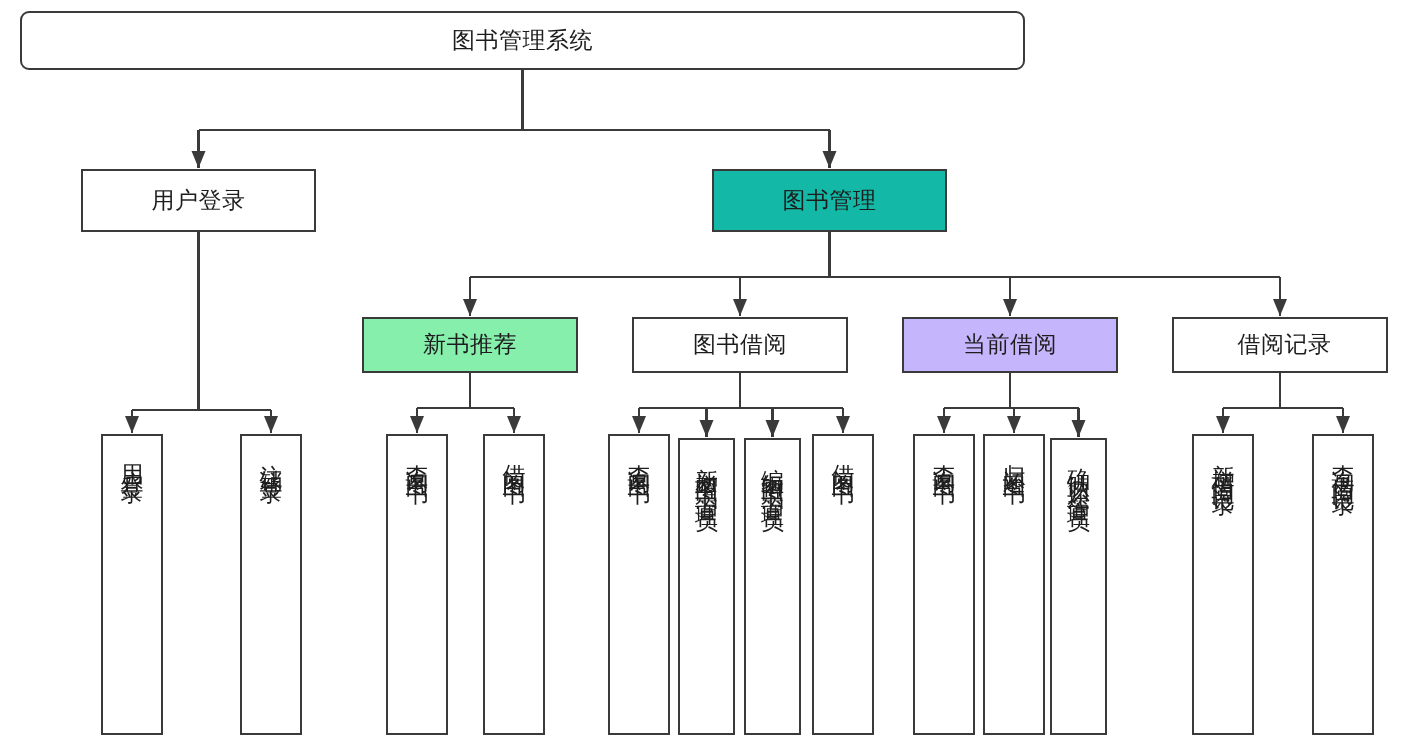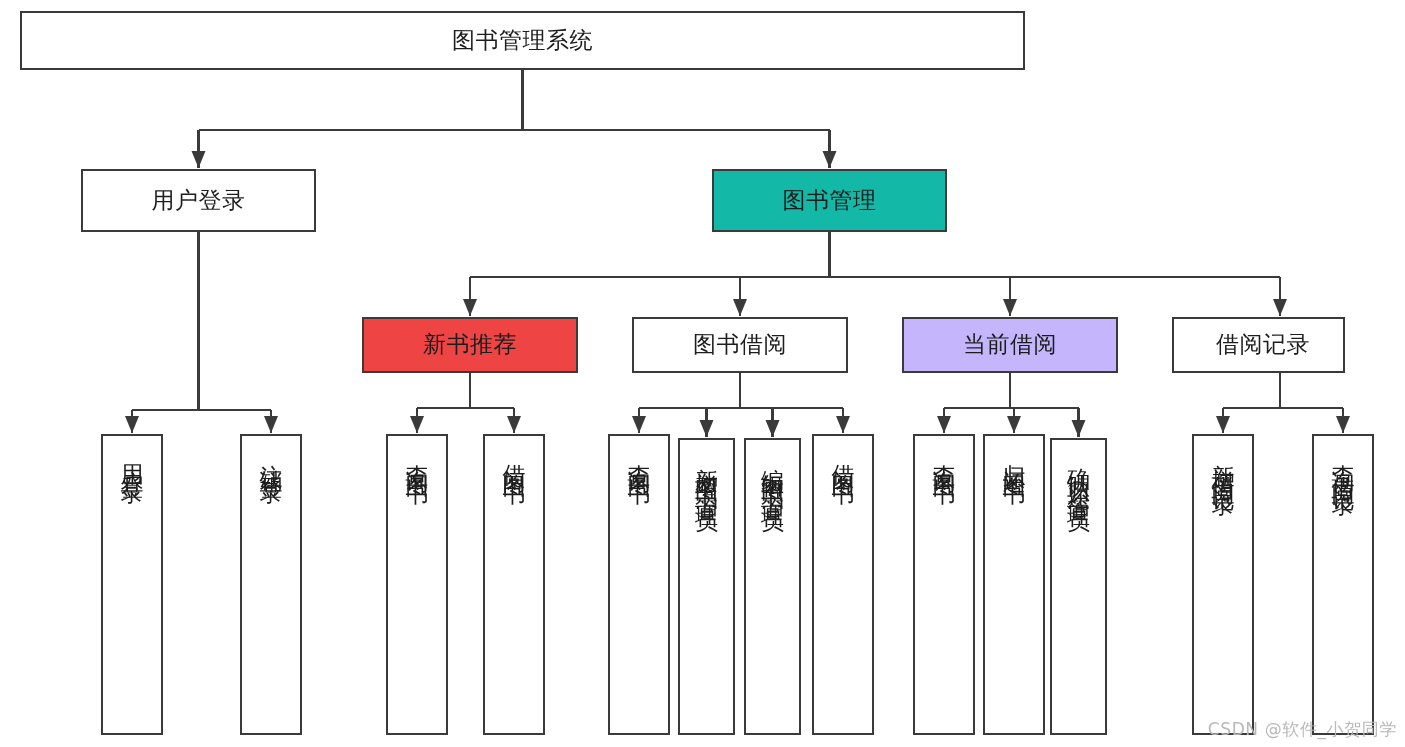--- a/index.html
+++ b/index.html
@@ -119,39 +119,39 @@
       <line x1="1078.5" y1="408" x2="1078.5" y2="437" stroke="#3a3a3a" stroke-width="2.5" shape-rendering="crispEdges"></line>
       <polygon points="1071.5,420 1085.5,420 1078.5,437" fill="#3a3a3a"></polygon>
       <line x1="1280" y1="373" x2="1280" y2="408" stroke="#3a3a3a" stroke-width="2.5" shape-rendering="crispEdges"></line>
       <line x1="1223" y1="408" x2="1343" y2="408" stroke="#3a3a3a" stroke-width="2.5" shape-rendering="crispEdges"></line>
       <line x1="1223" y1="408" x2="1223" y2="433" stroke="#3a3a3a" stroke-width="2.5" shape-rendering="crispEdges"></line>
       <polygon points="1216,416 1230,416 1223,433" fill="#3a3a3a"></polygon>
       <line x1="1343" y1="408" x2="1343" y2="433" stroke="#3a3a3a" stroke-width="2.5" shape-rendering="crispEdges"></line>
       <polygon points="1336,416 1350,416 1343,433" fill="#3a3a3a"></polygon>
     </svg>
   <div id="nodes">
-      <div class="node horiz" style="left: 20px; top: 11px; width: 1005px; height: 59px; border-color: rgb(58, 58, 58); color: rgb(29, 29, 29); background: rgb(255, 255, 255);">
+      <div class="node horiz" style="left: 20px; top: 11px; width: 1005px; height: 59px; border-color: rgb(58, 58, 58); color: rgb(29, 29, 29); background: rgb(255, 255, 255); border-radius: 9px;">
         <span class="lbl">图书管理系统</span>
       </div>
       <div class="node horiz" style="left: 81px; top: 169px; width: 235px; height: 63px; border-color: rgb(58, 58, 58); color: rgb(29, 29, 29); background: rgb(255, 255, 255);">
         <span class="lbl">用户登录</span>
       </div>
       <div class="node horiz" style="left: 712px; top: 169px; width: 235px; height: 63px; border-color: rgb(58, 58, 58); color: rgb(29, 29, 29); background: #14b8a6;">
         <span class="lbl">图书管理</span>
       </div>
-      <div class="node horiz" style="left: 362px; top: 317px; width: 216px; height: 56px; border-color: rgb(58, 58, 58); color: rgb(29, 29, 29); background: #ef4444;">
+      <div class="node horiz" style="left: 362px; top: 317px; width: 216px; height: 56px; border-color: rgb(58, 58, 58); color: rgb(29, 29, 29); background: #86efac;">
         <span class="lbl">新书推荐</span>
       </div>
       <div class="node horiz" style="left: 632px; top: 317px; width: 216px; height: 56px; border-color: rgb(58, 58, 58); color: rgb(29, 29, 29); background: rgb(255, 255, 255);">
         <span class="lbl">图书借阅</span>
       </div>
       <div class="node horiz" style="left: 902px; top: 317px; width: 216px; height: 56px; border-color: rgb(58, 58, 58); color: rgb(29, 29, 29); background: #c4b5fd;">
         <span class="lbl">当前借阅</span>
       </div>
-      <div class="node horiz" style="left: 1172px; top: 317px; width: 173px; height: 56px; border-color: rgb(58, 58, 58); color: rgb(29, 29, 29); background: rgb(255, 255, 255); padding-left: 9px;">
+      <div class="node horiz" style="left: 1172px; top: 317px; width: 216px; height: 56px; border-color: rgb(58, 58, 58); color: rgb(29, 29, 29); background: rgb(255, 255, 255); padding-left: 9px;">
         <span class="lbl">借阅记录</span>
       </div>
       <div class="node vert" style="left: 101px; top: 434px; width: 62px; height: 301px; border-color: rgb(58, 58, 58); color: rgb(29, 29, 29); background: rgb(255, 255, 255);">
         <span class="lbl">用户登录</span>
       </div>
       <div class="node vert" style="left: 240px; top: 434px; width: 62px; height: 301px; border-color: rgb(58, 58, 58); color: rgb(29, 29, 29); background: rgb(255, 255, 255);">
         <span class="lbl">注销登录</span>
       </div>
       <div class="node vert" style="left: 386px; top: 434px; width: 62px; height: 301px; border-color: rgb(58, 58, 58); color: rgb(29, 29, 29); background: rgb(255, 255, 255);">
         <span class="lbl">查询图书</span>
@@ -180,14 +180,13 @@
       <div class="node vert" style="left: 1050px; top: 438px; width: 57px; height: 297px; border-color: rgb(58, 58, 58); color: rgb(29, 29, 29); background: rgb(255, 255, 255);">
         <span class="lbl">确认归还（管理员）</span>
       </div>
       <div class="node vert" style="left: 1192px; top: 434px; width: 62px; height: 301px; border-color: rgb(58, 58, 58); color: rgb(29, 29, 29); background: rgb(255, 255, 255);">
         <span class="lbl">新增借阅记录</span>
       </div>
       <div class="node vert" style="left: 1312px; top: 434px; width: 62px; height: 301px; border-color: rgb(58, 58, 58); color: rgb(29, 29, 29); background: rgb(255, 255, 255);">
         <span class="lbl">查询借阅记录</span>
       </div>
     </div>
-  <div id="watermark">CSDN @软件_小贺同学</div>
 </div>
 
 </body></html>

